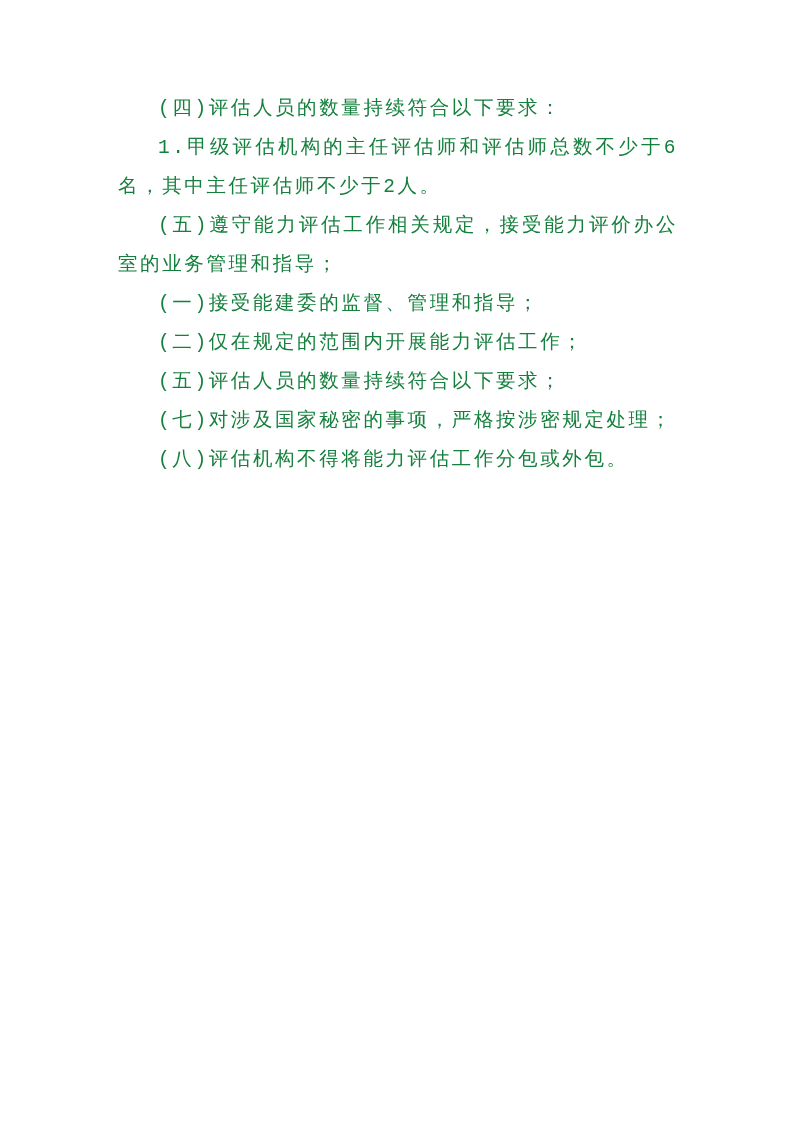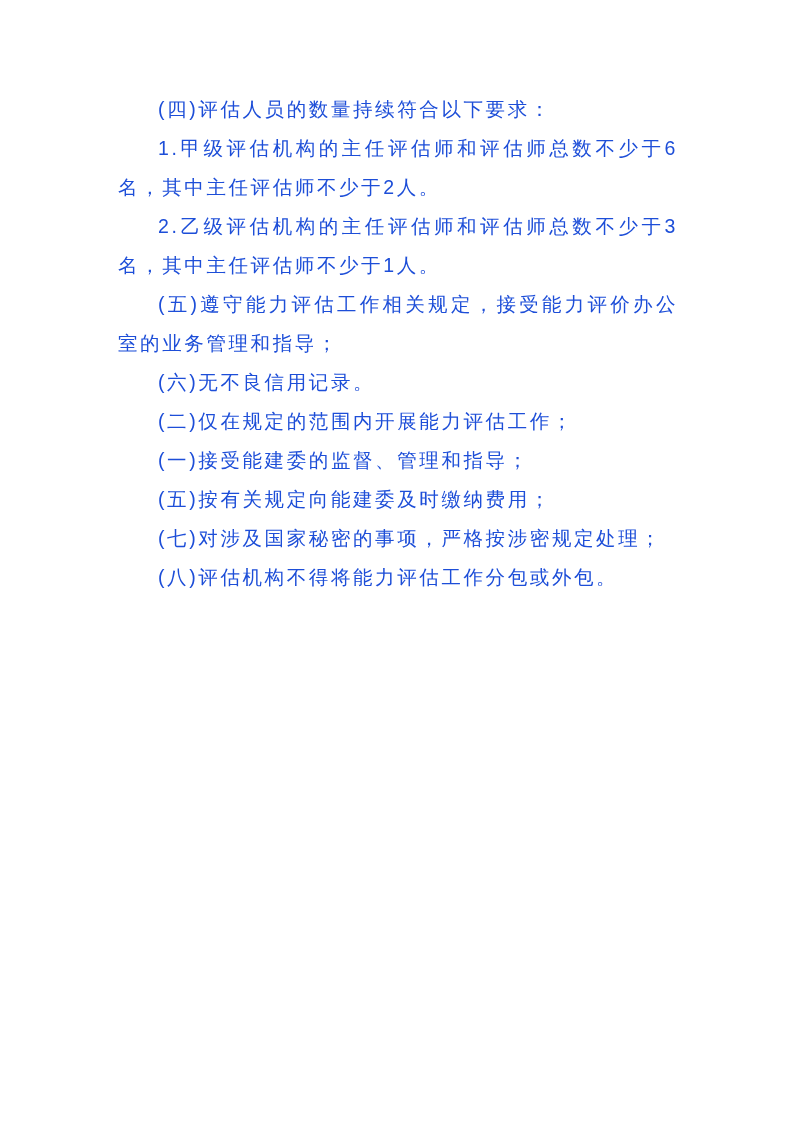--- a/index.html
+++ b/index.html
@@ -1,33 +1,31 @@
 <!DOCTYPE html>
 <html><head>
   <meta charset="utf-8">
   <style>
     html, body { margin: 0; padding: 0; background: #ffffff; }
     body { width: 793px; height: 1122px; position: relative; overflow: hidden; }
     .page {
       position: absolute; left: 118px; top: 90px; width: 560px;
-      font-family: Liberation Sans, sans-serif;
-      font-size: 19.5px; color: #1d4ed8; line-height: 39px;
+      font-family: Liberation Mono, monospace;
+      font-size: 19.5px; color: #15803d; line-height: 39px;
       letter-spacing: 2.6px;
     }
     .para { margin: 0; text-align: justify; text-align-last: left; }
     .indent { text-indent: 40px; }
     .bold { font-weight: bold; letter-spacing: 1px; }
   </style>
 </head>
 <body>
 
 <div class="page">
   <p class="para indent"><span>(四)评估人员的数量持续符合以下要求：</span></p>
   <p class="para indent"><span>1.甲级评估机构的主任评估师和评估师总数不少于6名，其中主任评估师不少于2人。</span></p>
-  <p class="para indent"><span>2.乙级评估机构的主任评估师和评估师总数不少于3名，其中主任评估师不少于1人。</span></p>
   <p class="para indent"><span>(五)遵守能力评估工作相关规定，接受能力评价办公室的业务管理和指导；</span></p>
-  <p class="para indent"><span>(六)无不良信用记录。</span></p>
+  <p class="para indent"><span>(一)接受能建委的监督、管理和指导；</span></p>
   <p class="para indent"><span>(二)仅在规定的范围内开展能力评估工作；</span></p>
-  <p class="para indent"><span>(一)接受能建委的监督、管理和指导；</span></p>
-  <p class="para indent"><span>(五)按有关规定向能建委及时缴纳费用；</span></p>
+  <p class="para indent"><span>(五)评估人员的数量持续符合以下要求；</span></p>
   <p class="para indent"><span>(七)对涉及国家秘密的事项，严格按涉密规定处理；</span></p>
   <p class="para indent"><span>(八)评估机构不得将能力评估工作分包或外包。</span></p>
 </div>
 
 </body></html>

